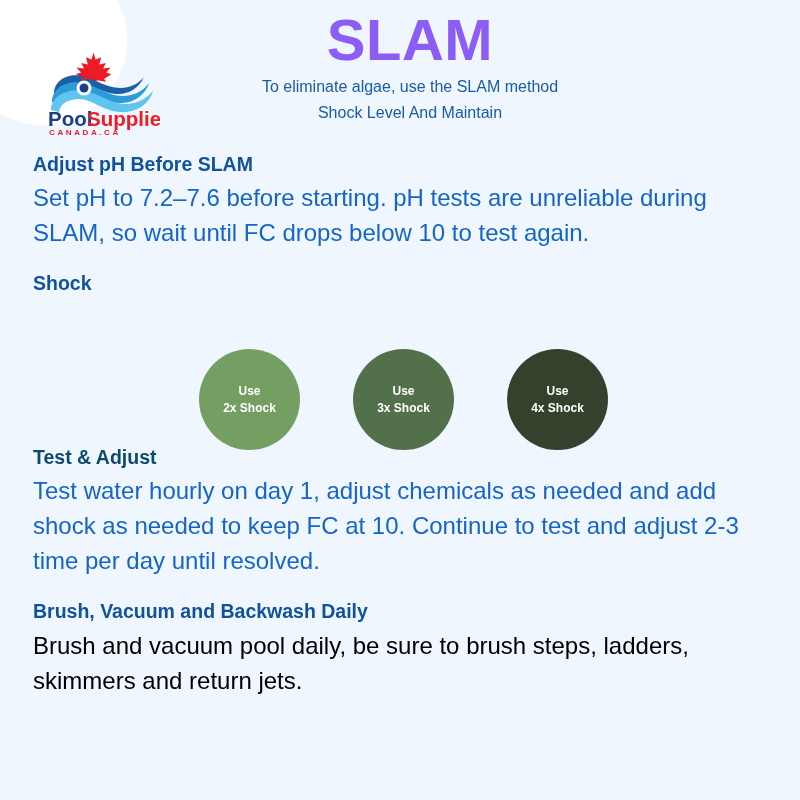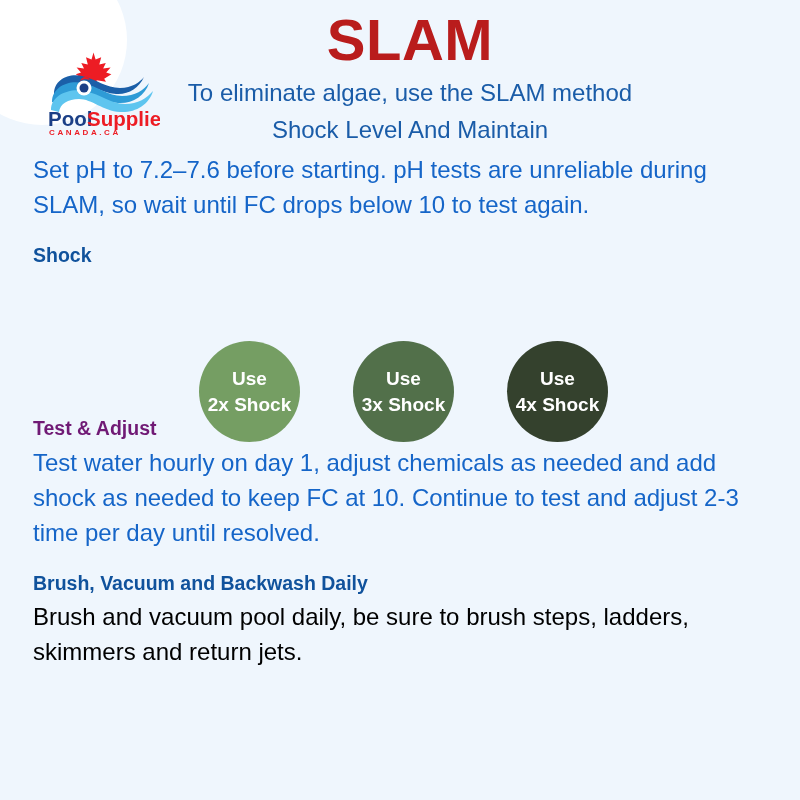--- a/index.html
+++ b/index.html
@@ -52,21 +52,21 @@
   }
   .main-title {
     font-size: 58px;
     font-weight: bold;
     color: #10529c;
     letter-spacing: 0.5px;
     line-height: 1.1;
     margin: 0;
   }
   .sub-title {
-    font-size: 24px;
+    font-size: 16px;
     color: #1a5ca8;
     line-height: 1.38;
     margin: 4px 0 0 0;
     font-weight: normal;
   }
 
   
   .content {
     position: absolute;
     left: 33px;
@@ -94,30 +94,30 @@
   
   .circles-row {
     position: absolute;
     left: 0;
     top: 341px;
     width: 800px;
     height: 102px;
   }
   .shock-circle {
     position: absolute;
-    top: 0;
+    top: 8px;
     width: 101px;
     height: 101px;
     border-radius: 50%;
     display: flex;
     flex-direction: column;
     align-items: center;
     justify-content: center;
     color: #ffffff;
-    font-size: 19px;
+    font-size: 12px;
     font-weight: bold;
     line-height: 1.35;
     text-align: center;
   }
   .shock-circle .l1 { display: block; }
   .shock-circle .l2 { display: block; }
   #circle-0 { left: 199px; }
   #circle-1 { left: 353px; }
   #circle-2 { left: 507px; }
 </style>
@@ -143,21 +143,21 @@
         <path d="M32 31 C34 26, 40 26, 42 30 C39 29, 35 29, 32 31 Z" fill="#ed1c24"></path>
       </g>
 
       <text x="0" y="76" font-family="Liberation Sans, sans-serif" font-size="20.5" font-weight="bold" fill="#1b3f86">Pool</text>
       <text x="39" y="76" font-family="Liberation Sans, sans-serif" font-size="20.5" font-weight="bold" fill="#ed1c24">Supplies</text>
       <text x="1" y="85" font-family="Liberation Sans, sans-serif" font-size="8" font-weight="bold" letter-spacing="2.6" fill="#ed1c24">CANADA.CA</text>
     </svg>
   </div>
 
   <div class="title-block">
-    <div class="main-title" style="color: #b91c1c;">SLAM</div>
+    <div class="main-title" style="color: #8b5cf6;">SLAM</div>
     <div class="sub-title" style="color: rgb(26, 92, 168);">To eliminate algae, use the SLAM method</div>
     <div class="sub-title" style="color: rgb(26, 92, 168);">Shock Level And Maintain</div>
   </div>
 
   <div class="circles-row">
     <div class="shock-circle" id="circle-0" style="background: rgb(117, 158, 99); color: rgb(255, 255, 255);">
       <span class="l1">Use</span>
       <span class="l2">2x Shock</span>
     </div>
     <div class="shock-circle" id="circle-1" style="background: rgb(82, 112, 74); color: rgb(255, 255, 255);">
@@ -166,31 +166,32 @@
     </div>
     <div class="shock-circle" id="circle-2" style="background: rgb(52, 65, 45); color: rgb(255, 255, 255);">
       <span class="l1">Use</span>
       <span class="l2">4x Shock</span>
     </div>
   </div>
 
   <div class="content">
 
     <div class="sec" style="margin-bottom:21px;">
+      <div class="sec-head" style="color: rgb(16, 82, 156);">Adjust pH Before SLAM</div>
       <div class="sec-body" style="color: rgb(21, 101, 200);">Set pH to 7.2–7.6 before starting. pH tests are unreliable during SLAM, so wait until FC drops below 10 to test again.</div>
     </div>
 
     <div class="sec" style="margin-bottom:13px;">
       <div class="sec-head" style="color: rgb(16, 82, 156);">Shock</div>
     </div>
 
     <div style="height:136px;"></div>
 
     <div class="sec" style="margin-bottom:21px;">
-      <div class="sec-head" style="color: #701a75;">Test &amp; Adjust</div>
+      <div class="sec-head" style="color: #0c4a6e;">Test &amp; Adjust</div>
       <div class="sec-body" style="color: rgb(21, 101, 200);">Test water hourly on day 1, adjust chemicals as needed and add shock as needed to keep FC at 10. Continue to test and adjust 2-3 time per day until resolved.</div>
     </div>
 
     <div class="sec" style="margin-bottom:8px;">
       <div class="sec-head" style="color: rgb(16, 82, 156);">Brush, Vacuum and Backwash Daily</div>
       <div class="sec-body" style="color: #000000;">Brush and vacuum pool daily, be sure to brush steps, ladders, skimmers and return jets.</div>
     </div>
 
 
   </div>

